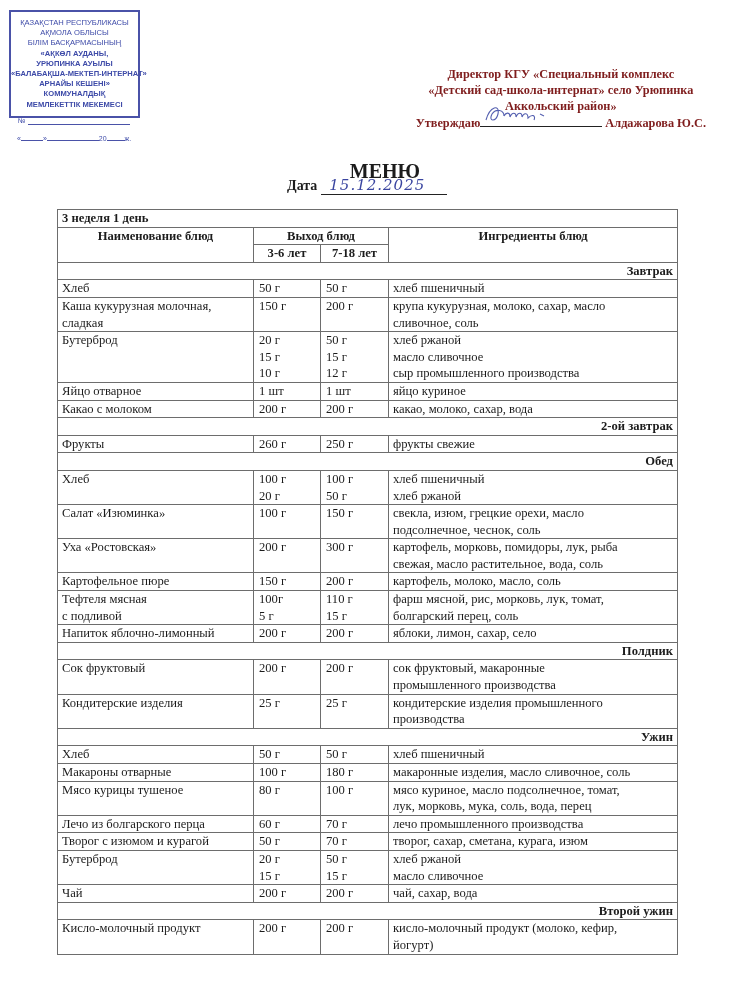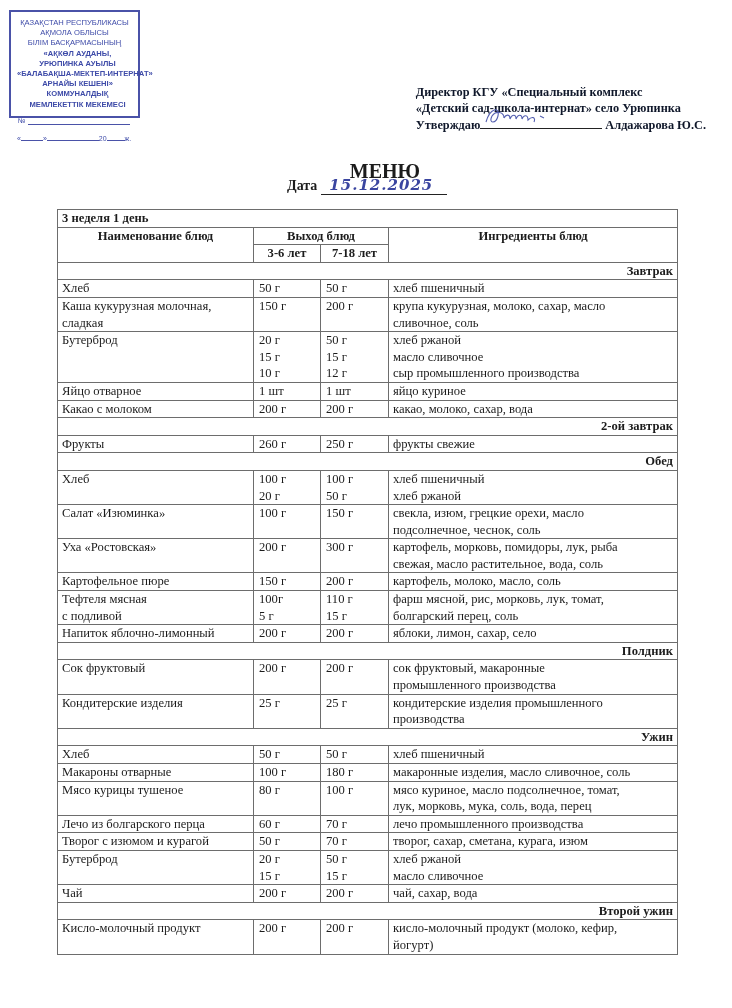--- a/index.html
+++ b/index.html
@@ -9,41 +9,41 @@
       color: #1c1c1c;
     }
     
     .stamp {
       position: absolute; left: 9px; top: 10px; width: 131px; height: 108px;
       border: 2px solid #4a52a8; box-sizing: border-box;
       color: #3d4aa8; font-family: "Liberation Sans", "DejaVu Sans", sans-serif;
       font-size: 7.6px; line-height: 10.2px; text-align: center;
       padding-top: 6px;
     }
-    .stamp .bold { font-weight: bold; padding-left: 6px; }
+    .stamp .bold { font-weight: bold; }
     .stamp .line { white-space: nowrap; }
     .stamp .num-line {
       position: absolute; left: 7px; right: 8px; top: 104px;
       text-align: left; font-size: 7px;
     }
     .stamp .num-line .rule {
       position: absolute; left: 10px; right: 0; bottom: 1px;
       border-bottom: 1px solid #4a52a8;
     }
     .stamp .date-line {
       position: absolute; left: 6px; right: 6px; top: 121px;
       font-size: 7px; text-align: left; white-space: nowrap;
     }
     .stamp .date-line span { display: inline-block; }
     .stamp .date-line .u { border-bottom: 1px solid #4a52a8; height: 7px; vertical-align: baseline; }
 
     
     .approve {
-      position: absolute; right: 26px; top: 84px; text-align: left;
-      font-weight: bold; font-size: 12.3px; line-height: 16px; color: #0f172a;
+      position: absolute; right: 26px; top: 66px; text-align: center;
+      font-weight: bold; font-size: 12.3px; line-height: 16px; color: #7f1d1d;
     }
     .approve .sig-row { white-space: nowrap; }
     .approve .sig-line {
       display: inline-block; width: 122px; border-bottom: 1px solid #222;
       position: relative; height: 12px; vertical-align: baseline; margin: 0 3px 0 0;
     }
     .approve .sig-scribble {
       position: absolute; left: 2px; top: -12px; width: 70px; height: 24px;
     }
 
@@ -52,21 +52,21 @@
       position: absolute; left: 0; right: 0; top: 160px; text-align: center;
       font-weight: bold; font-size: 20px; padding-left: 38px;
     }
     .date-row {
       position: absolute; left: 287px; top: 176px; font-weight: bold; font-size: 14px;
       white-space: nowrap;
     }
     .date-row .date-val {
       display: inline-block; width: 126px; border-bottom: 1px solid #222;
       margin-left: 4px; font-family: "DejaVu Serif", serif; font-style: italic;
-      font-weight: bold; color: #3a45a0; font-size: 15px; letter-spacing: 1px;
+      font-weight: normal; color: #3a45a0; font-size: 15px; letter-spacing: 1px;
       padding-left: 8px; box-sizing: border-box;
     }
 
     
     table.menu {
       position: absolute; left: 57px; top: 209px; width: 620px;
       border-collapse: collapse; table-layout: fixed;
       font-size: 12.6px; line-height: 16.6px;
     }
     table.menu td, table.menu th {
@@ -101,20 +101,21 @@
     <span class="rule"></span>
   </div>
   <div class="date-line">
     <span>«</span><span class="u" style="width:22px"></span><span>»</span><span class="u" style="width:52px"></span><span>20</span><span class="u" style="width:18px"></span><span>ж.</span>
   </div>
 </div>
 
 <div class="approve">
   <div>Директор КГУ «Специальный комплекс</div>
   <div>«Детский сад-школа-интернат» село Урюпинка</div>
+  <div>Аккольский район»</div>
   <div class="sig-row">
     <span>Утверждаю</span><span class="sig-line"><svg class="sig-scribble" viewBox="0 0 70 24">
           <path d="M4 18 C8 4, 18 2, 16 12 C14 20, 6 20, 10 12 C14 6, 22 8, 22 14 C24 10, 28 10, 28 15 C30 10, 34 10, 34 15 C36 10, 40 10, 40 15 C42 10, 46 11, 46 16 C50 12, 54 13, 52 18 M58 12 L62 14" fill="none" stroke="#5560b0" stroke-width="1.1"></path>
         </svg></span><span>Алдажарова Ю.С.</span>
   </div>
 </div>
 
 <div class="menu-title">МЕНЮ</div>
 <div class="date-row">
   <span>Дата</span><span class="date-val">15.12.2025</span>

